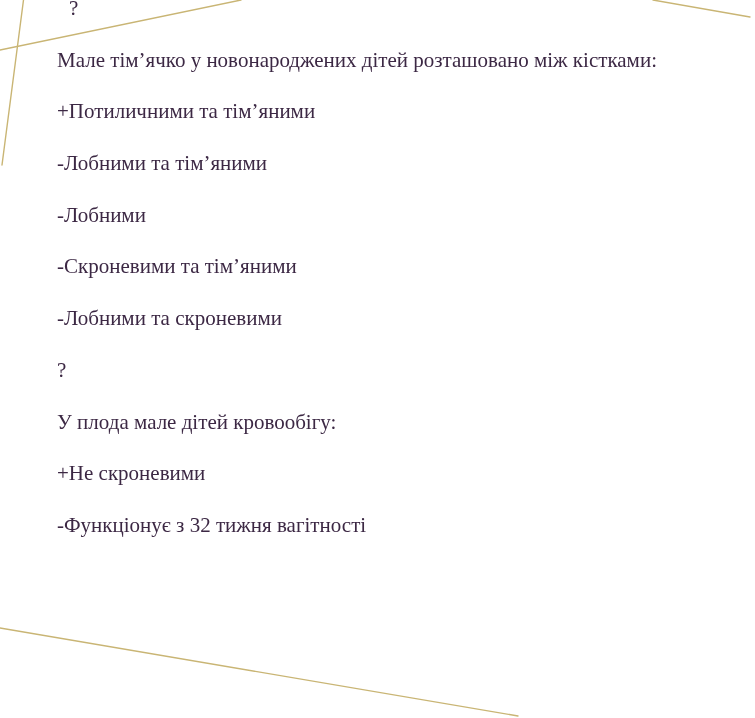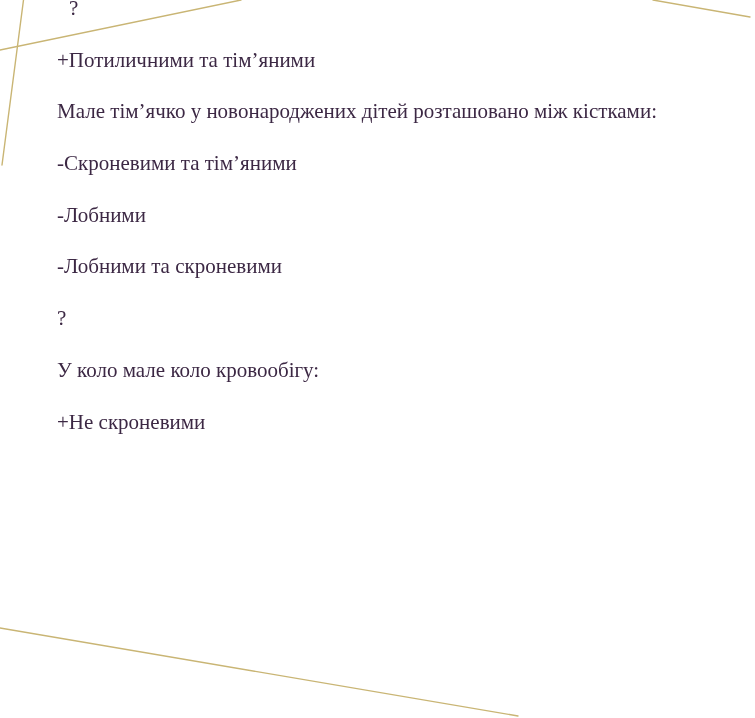--- a/index.html
+++ b/index.html
@@ -45,22 +45,24 @@
 <svg id="bg-lines" viewBox="0 0 755 718" xmlns="http://www.w3.org/2000/svg">
   <line x1="23.5" y1="0" x2="2" y2="165" stroke-width="1.4" stroke-linecap="round" stroke="#c9b574"></line>
   <line x1="0" y1="50" x2="241" y2="0" stroke-width="1.4" stroke-linecap="round" stroke="#c9b574"></line>
   <line x1="653" y1="0" x2="750" y2="17" stroke-width="1.4" stroke-linecap="round" stroke="#c9b574"></line>
   <line x1="0" y1="628" x2="518" y2="716" stroke-width="1.4" stroke-linecap="round" stroke="#c9b574"></line>
 </svg>
 
 <main class="doc">
   <div id="question-list">
       <div class="line marker-indent">?</div>
+      <div class="line">Мале тім’ячко у новонароджених дітей розташовано між кістками:</div>
       <div class="line">+Потиличними та тім’яними</div>
-      <div class="line">Мале тім’ячко у новонароджених дітей розташовано між кістками:</div>
+      <div class="line">-Лобними та тім’яними</div>
+      <div class="line">-Лобними</div>
       <div class="line">-Скроневими та тім’яними</div>
-      <div class="line">-Лобними</div>
       <div class="line">-Лобними та скроневими</div>
       <div class="line">?</div>
-      <div class="line">У коло мале коло кровообігу:</div>
+      <div class="line">У плода мале дітей кровообігу:</div>
       <div class="line">+Не скроневими</div>
+      <div class="line">-Функціонує з 32 тижня вагітності</div>
     </div>
 </main>
 
 </body></html>

